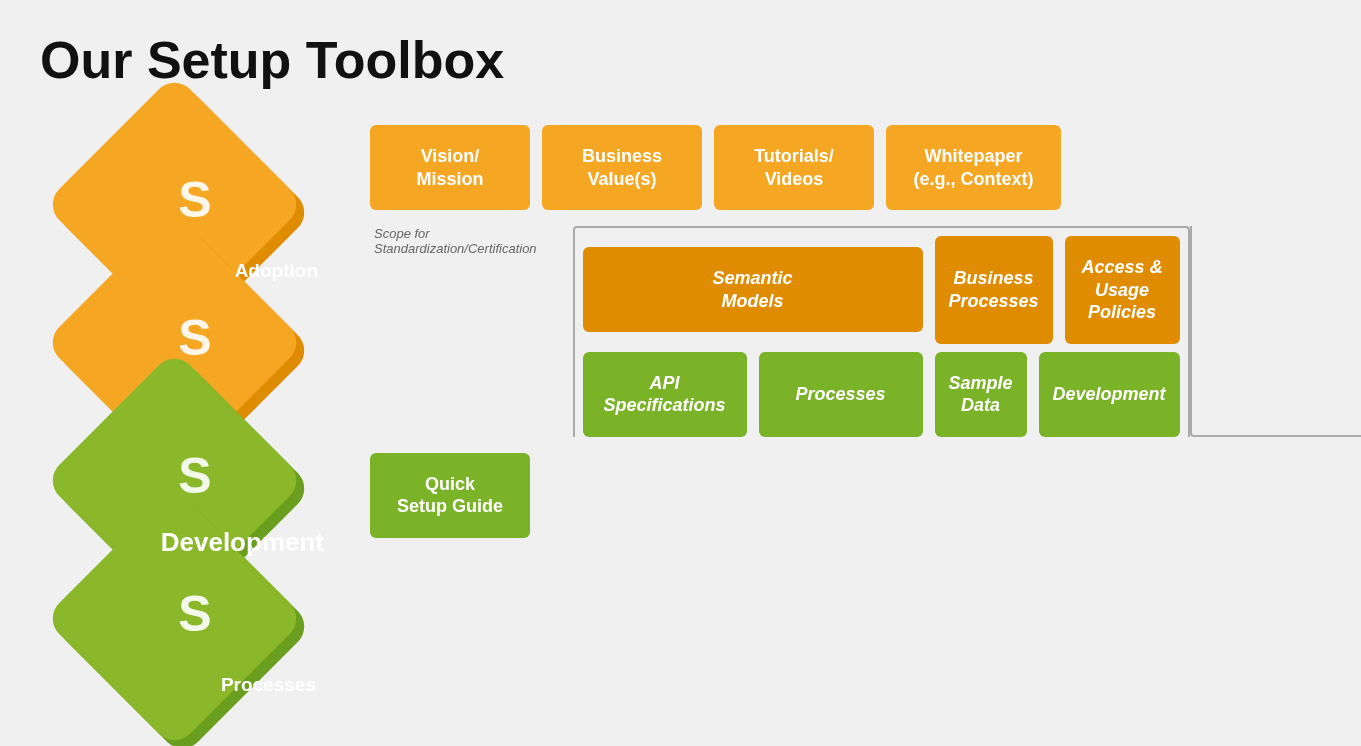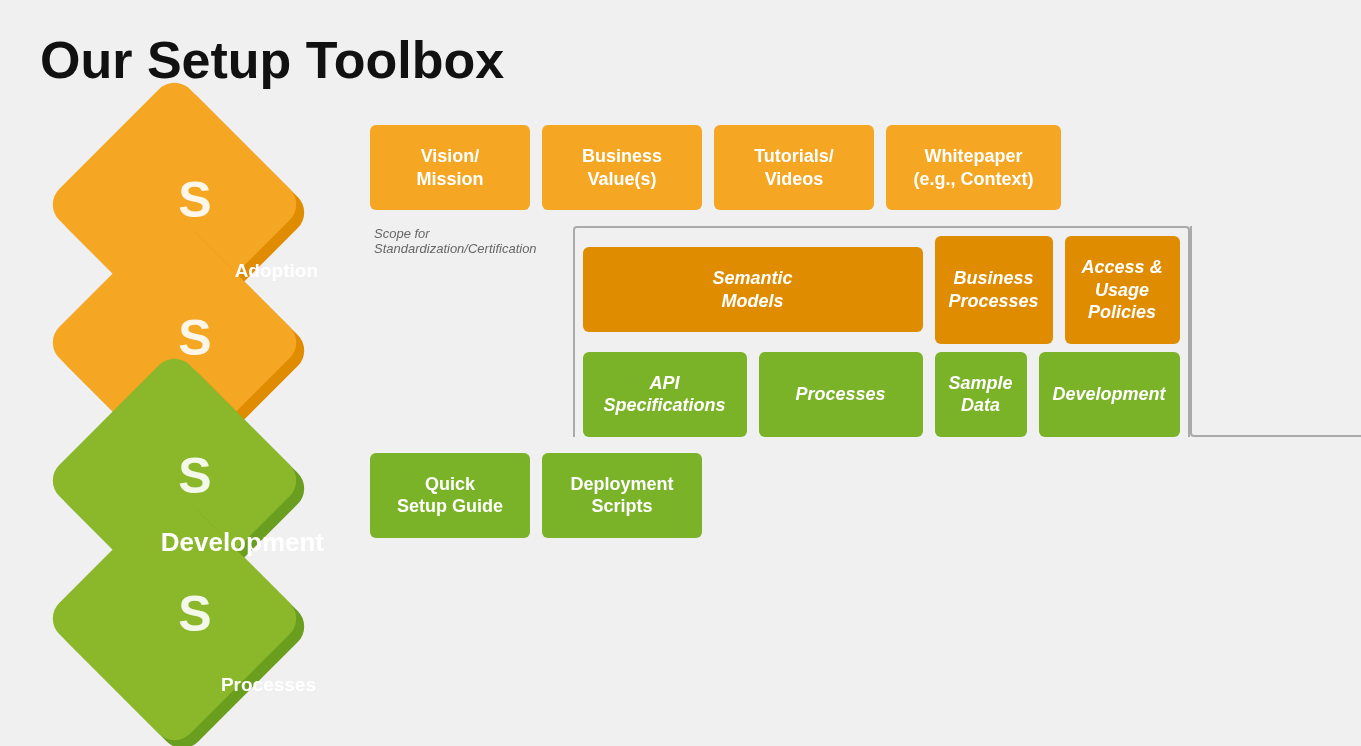--- a/index.html
+++ b/index.html
@@ -190,18 +190,17 @@
             </div>
           </div>
         </div>
 
         <div style="border:2px solid #aaa; border-top:none; border-radius:0 0 4px 4px; padding:0 8px 4px 8px; width:362px;">
         </div>
       </div>
 
       <div class="row">
         <div class="box box-green" style="flex:0 0 160px;">Quick<br>Setup Guide</div>
-        <div class="box box-green" style="flex:0 0 160px;">Deployment<br>Scripts</div>
       </div>
 
     </div>
   </div>
 </div>
 
 </body></html>

